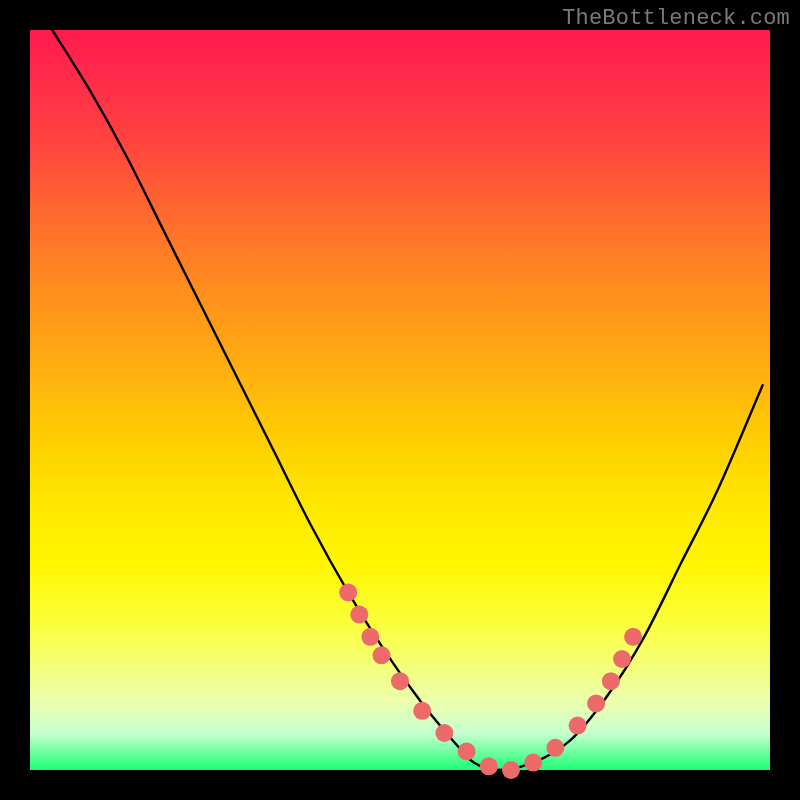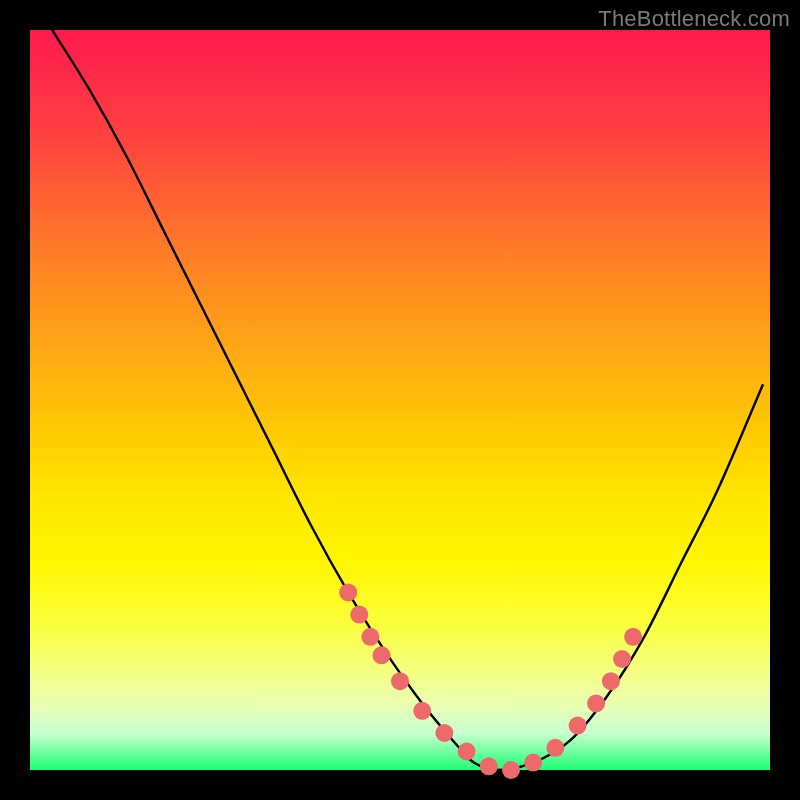--- a/index.html
+++ b/index.html
@@ -38,21 +38,21 @@
       #f4ff7a 86%,
       #eaffb0 91%,
       #c8ffd0 95%,
       #1cff74 100%
     );
   }
   .watermark {
     position: absolute;
     top: 6px;
     right: 10px;
-    font-family: Liberation Sans, sans-serif;
+    font-family: Liberation Mono, monospace;
     font-size: 22px;
     color: #7a7a7a;
     letter-spacing: 0.2px;
     user-select: none;
   }
   svg.curve {
     position: absolute;
     left: 0;
     top: 0;
     width: 740px;

